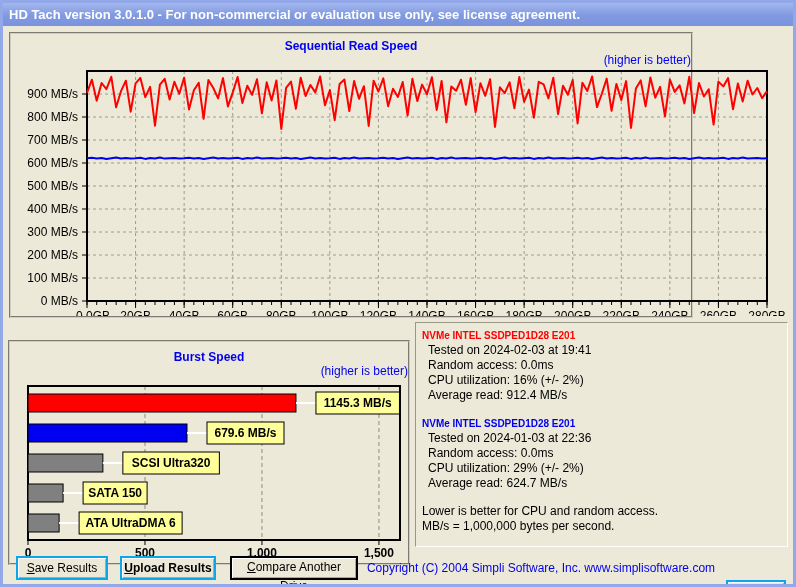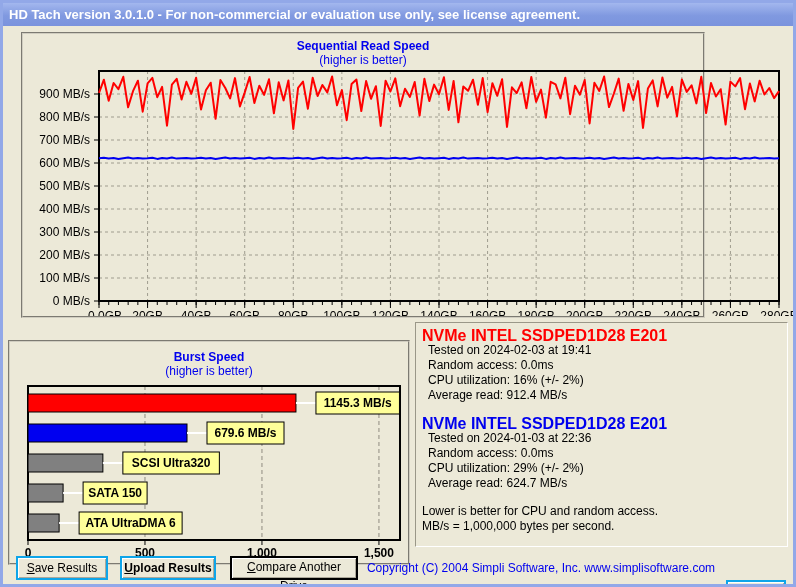--- a/index.html
+++ b/index.html
@@ -13,36 +13,36 @@
   .titlebar{
     position:absolute;left:0;top:0;width:790px;height:23px;
     background:linear-gradient(180deg,#a3b7ee 0%,#8099e0 55%,#7b93dd 100%);
     color:#ffffff;font-size:13px;font-weight:bold;
     line-height:23px;padding-left:6px;white-space:nowrap;overflow:hidden;
   }
   .panel{
     position:absolute;background:#ece9d8;
     border:2px groove #d0cdc0;
   }
-  .panel-seq{left:18px;top:29px;width:684px;height:286px;}
+  .panel-seq{left:6px;top:29px;width:684px;height:286px;}
   .panel-burst{left:5px;top:337px;width:402px;height:225px;}
   .panel-info{
     position:absolute;left:412px;top:319px;width:373px;height:225px;
     background:#ece9d8;
     border:1px solid #9a9788;border-right-color:#ffffff;border-bottom-color:#ffffff;
     padding:5px 6px;font-size:12px;line-height:15px;color:#000;
     overflow:hidden;
   }
   .chart-title{position:absolute;left:0;width:100%;text-align:center;color:#0000ee;font-size:12px;font-weight:bold;}
-  .chart-sub{position:absolute;left:0;width:100%;text-align:center;color:#0000ee;font-size:12px;}
+  .chart-sub{position:absolute;left:0;width:100%;text-align:right;color:#0000ee;font-size:12px;}
   .panel-seq .chart-title{top:5px;} .panel-seq .chart-sub{top:19px;}
   .panel-burst .chart-title{top:8px;} .panel-burst .chart-sub{top:22px;}
   svg.seq{position:absolute;left:0;top:32px;}
   svg.burst{position:absolute;left:0;top:42px;}
-  .res-header{font-weight:bold;font-size:16px;}
+  .res-header{font-weight:bold;font-size:10px;}
   .res-header.red{color:#ff0000;}
   .res-header.blue{color:#0000ee;}
   .res-line{padding-left:6px;}
   .spacer{height:13px;}
   .btn{
     position:absolute;height:24px;background:#ece9d8;color:#000;
     border:2px solid #0ea5e9;
     box-shadow:inset 1px 1px 0 #ffffff, inset -1px -1px 0 #aca899;
     font-family:"Liberation Sans","DejaVu Sans",sans-serif;font-size:12px;
     text-align:center;line-height:21px;cursor:pointer;padding:0;

